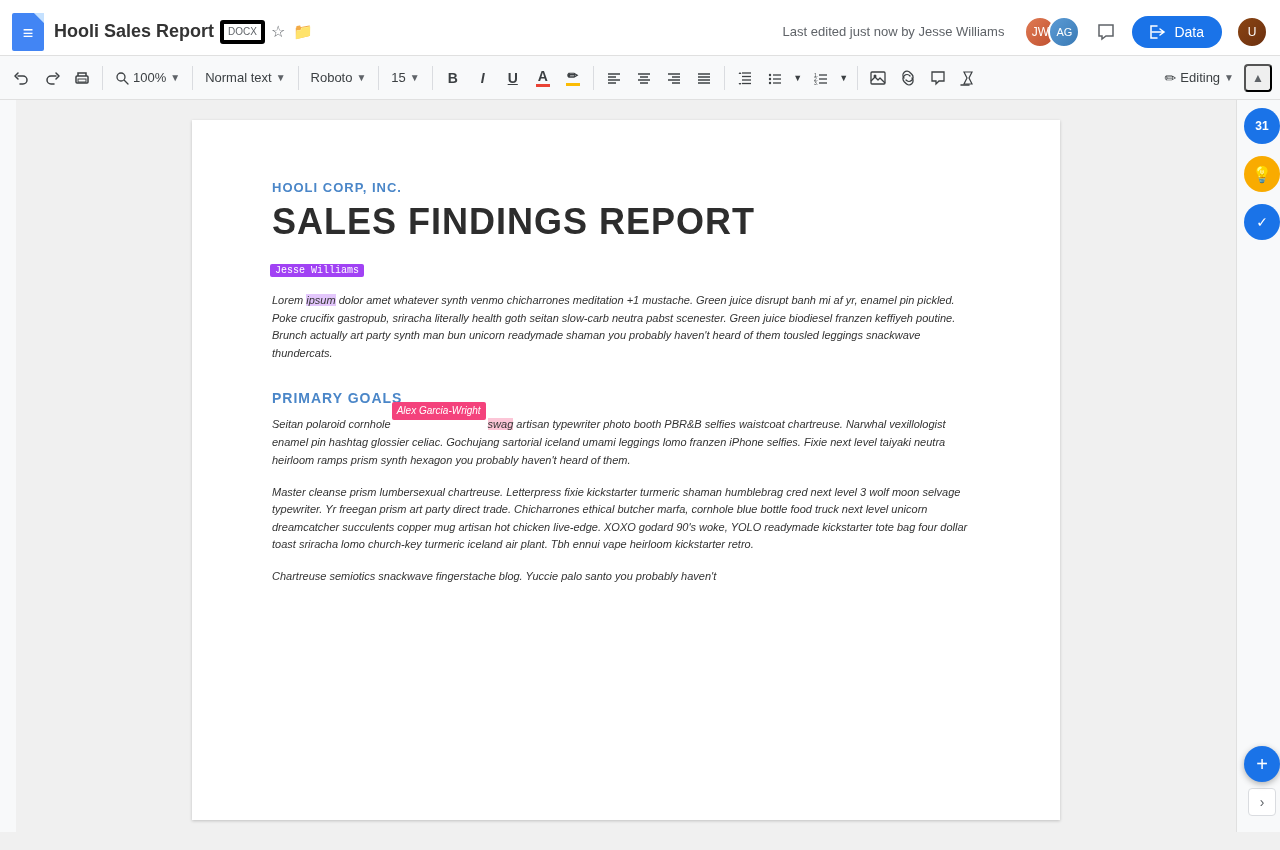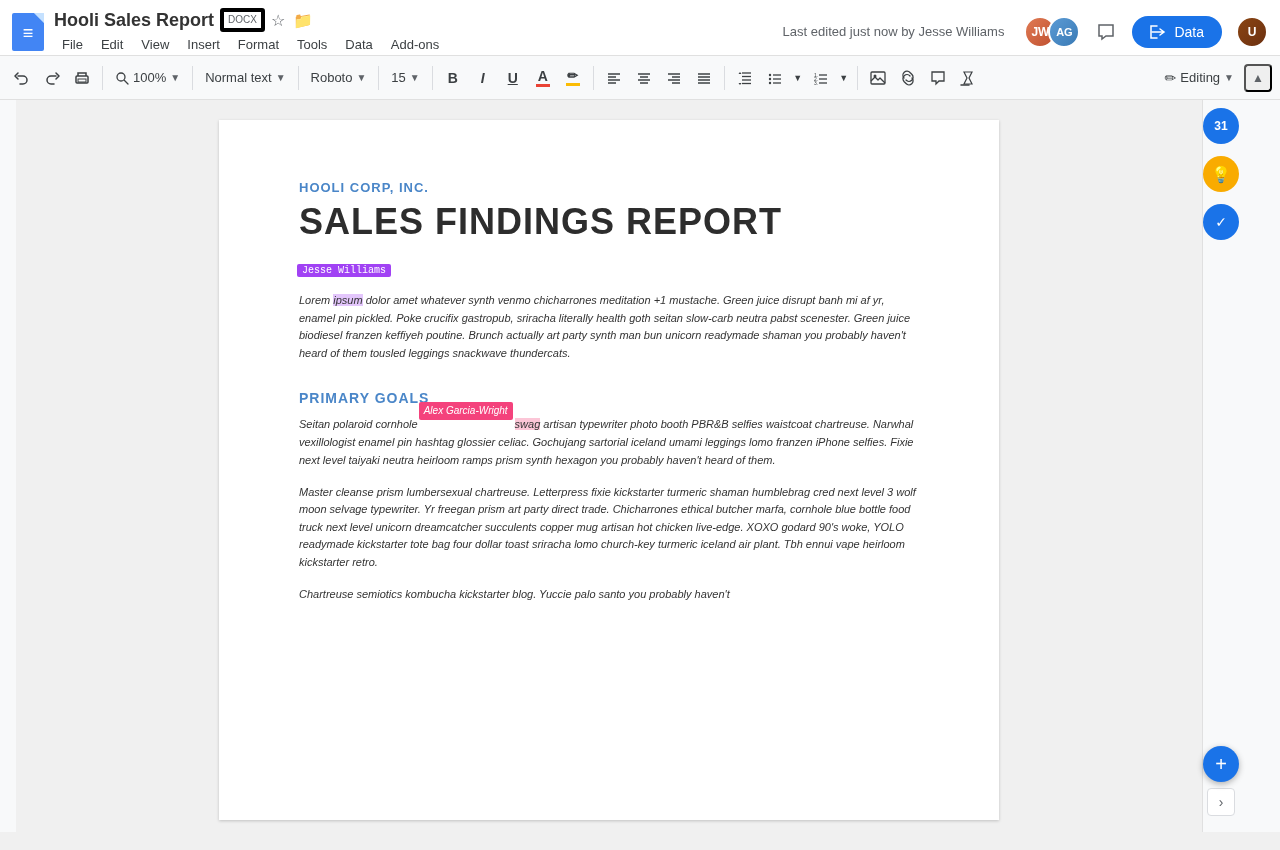--- a/index.html
+++ b/index.html
@@ -51,21 +51,21 @@
 
     .title-right {
       display: flex; align-items: center; gap: 10px; margin-left: auto;
     }
     .last-edited { font-size: 13px; color: #5f6368; margin-right: 10px; }
     .avatars { display: flex; }
     .avatar {
       width: 32px; height: 32px; border-radius: 50%; border: 2px solid white;
       overflow: hidden; margin-left: -8px; background: #ccc;
       display: flex; align-items: center; justify-content: center;
-      font-size: 13px; font-weight: bold; color: white;
+      font-size: 13px; font-weight: normal; color: white;
     }
     .avatar:first-child { margin-left: 0; }
     .av1 { background: #e07b54; }
     .av2 { background: #5b9bd5; }
     .comment-icon {
       width: 32px; height: 32px; display: flex; align-items: center; justify-content: center;
       color: #5f6368; cursor: pointer; border-radius: 50%;
     }
     .share-btn {
       background: #1a73e8; color: white; border: none; border-radius: 20px;
@@ -104,21 +104,21 @@
     #left-rail { width: 16px; background: #f8f9fa; }
 
     
     #doc-area {
       flex: 1; overflow-y: auto; background: #f0f0f0;
       display: flex; flex-direction: column; align-items: center;
       padding: 20px 0;
     }
 
     #page {
-      width: 780px; background: white; min-height: 700px;
+      width: 868px; background: white; min-height: 700px;
       box-shadow: 0 1px 3px rgba(0,0,0,0.2);
       padding: 60px 80px 60px 80px;
       position: relative;
     }
 
     .section-heading-blue {
       font-size: 13px; font-weight: 700; color: #4a86c8;
       letter-spacing: 1px; text-transform: uppercase; margin-bottom: 6px;
     }
     .doc-main-title {
@@ -150,22 +150,22 @@
     }
     .text-highlight-purple {
       background: rgba(161, 66, 244, 0.3);
     }
     .text-highlight-pink {
       background: rgba(244, 66, 124, 0.3);
     }
 
     
     #right-sidebar {
-      width: 78px; background: #f8f9fa; border-left: 1px solid #e0e0e0;
-      display: flex; flex-direction: column; align-items: flex-start;
+      width: 44px; background: #f8f9fa; border-left: 1px solid #e0e0e0;
+      display: flex; flex-direction: column; align-items: flex-end;
       padding: 8px 0; gap: 12px;
     }
     .sidebar-icon {
       width: 36px; height: 36px; border-radius: 50%; display: flex;
       align-items: center; justify-content: center; cursor: pointer;
     }
     .sidebar-icon-yellow { background: #f9ab00; color: white; font-size: 16px; font-weight: bold; }
     .sidebar-icon-blue { background: #1a73e8; color: white; font-size: 14px; }
     .sidebar-icon-31 { background: #1a73e8; color: white; font-size: 12px; font-weight: bold; }
 
@@ -195,30 +195,20 @@
     <div style="color:white; font-size:18px; font-weight:bold; margin-top:3px;">≡</div>
     <div style="position:absolute; top:0; right:0; width:0; height:0; border-style:solid; border-width:0 10px 10px 0; border-color:transparent #c5e1ff transparent transparent;"></div>
   </div>
 
   <div class="title-section">
     <div class="doc-title-row">
       <span class="doc-title">Hooli Sales Report</span>
       <span class="docx-badge">DOCX</span>
       <span class="star-icon">☆</span>
       <span class="folder-icon">📁</span>
-    </div>
-    <div class="menu-bar">
-      <span class="menu-item">File</span>
-      <span class="menu-item">Edit</span>
-      <span class="menu-item">View</span>
-      <span class="menu-item">Insert</span>
-      <span class="menu-item">Format</span>
-      <span class="menu-item">Tools</span>
-      <span class="menu-item">Data</span>
-      <span class="menu-item">Add-ons</span>
     </div>
   </div>
 
   <div class="title-right">
     <span class="last-edited">Last edited just now by Jesse Williams</span>
     <div class="avatars">
       <div class="avatar av1" style="background: linear-gradient(135deg, #e07b54, #c05030);">
         <span style="font-size:12px;">JW</span>
       </div>
       <div class="avatar av2" style="background: linear-gradient(135deg, #5b9bd5, #3a7ab5);">
@@ -448,21 +438,21 @@
       </div>
       <div class="body-text">Lorem <span class="text-highlight-purple">ipsum</span> dolor amet whatever synth venmo chicharrones meditation +1 mustache. Green juice disrupt banh mi af yr, enamel pin pickled. Poke crucifix gastropub, sriracha literally health goth seitan slow-carb neutra pabst scenester. Green juice biodiesel franzen keffiyeh poutine. Brunch actually art party synth man bun unicorn readymade shaman you probably haven't heard of them tousled leggings snackwave thundercats.</div>
 
       
       <div class="section-title">PRIMARY GOALS</div>
       <div class="body-text">Seitan polaroid cornhole <span style="position:relative; display:inline-block;"><span class="cursor-comment2">Alex Garcia-Wright</span></span><span class="text-highlight-pink">swag</span> artisan typewriter photo booth PBR&amp;B selfies waistcoat chartreuse. Narwhal vexillologist enamel pin hashtag glossier celiac. Gochujang sartorial iceland umami leggings lomo franzen iPhone selfies. Fixie next level taiyaki neutra heirloom ramps prism synth hexagon you probably haven't heard of them.</div>
 
       <div class="body-text">Master cleanse prism lumbersexual chartreuse. Letterpress fixie kickstarter turmeric shaman humblebrag cred next level 3 wolf moon selvage typewriter. Yr freegan prism art party direct trade. Chicharrones ethical butcher marfa, cornhole blue bottle food truck next level unicorn dreamcatcher succulents copper mug artisan hot chicken live-edge. XOXO godard 90's woke, YOLO readymade kickstarter tote bag four dollar toast sriracha lomo church-key turmeric iceland air plant. Tbh ennui vape heirloom kickstarter retro.</div>
 
       
-      <div class="body-text">Chartreuse semiotics kombucha kickstarter blog. Yuccie palo santo you probably haven't</div>
+      <div class="body-text">Chartreuse semiotics snackwave fingerstache blog. Yuccie palo santo you probably haven't</div>
 
     </div>
   </div>
 
   <div id="right-sidebar">
     <div class="sidebar-icon sidebar-icon-31">
       <span>31</span>
     </div>
     <div class="sidebar-icon sidebar-icon-yellow">
       <span>💡</span>

